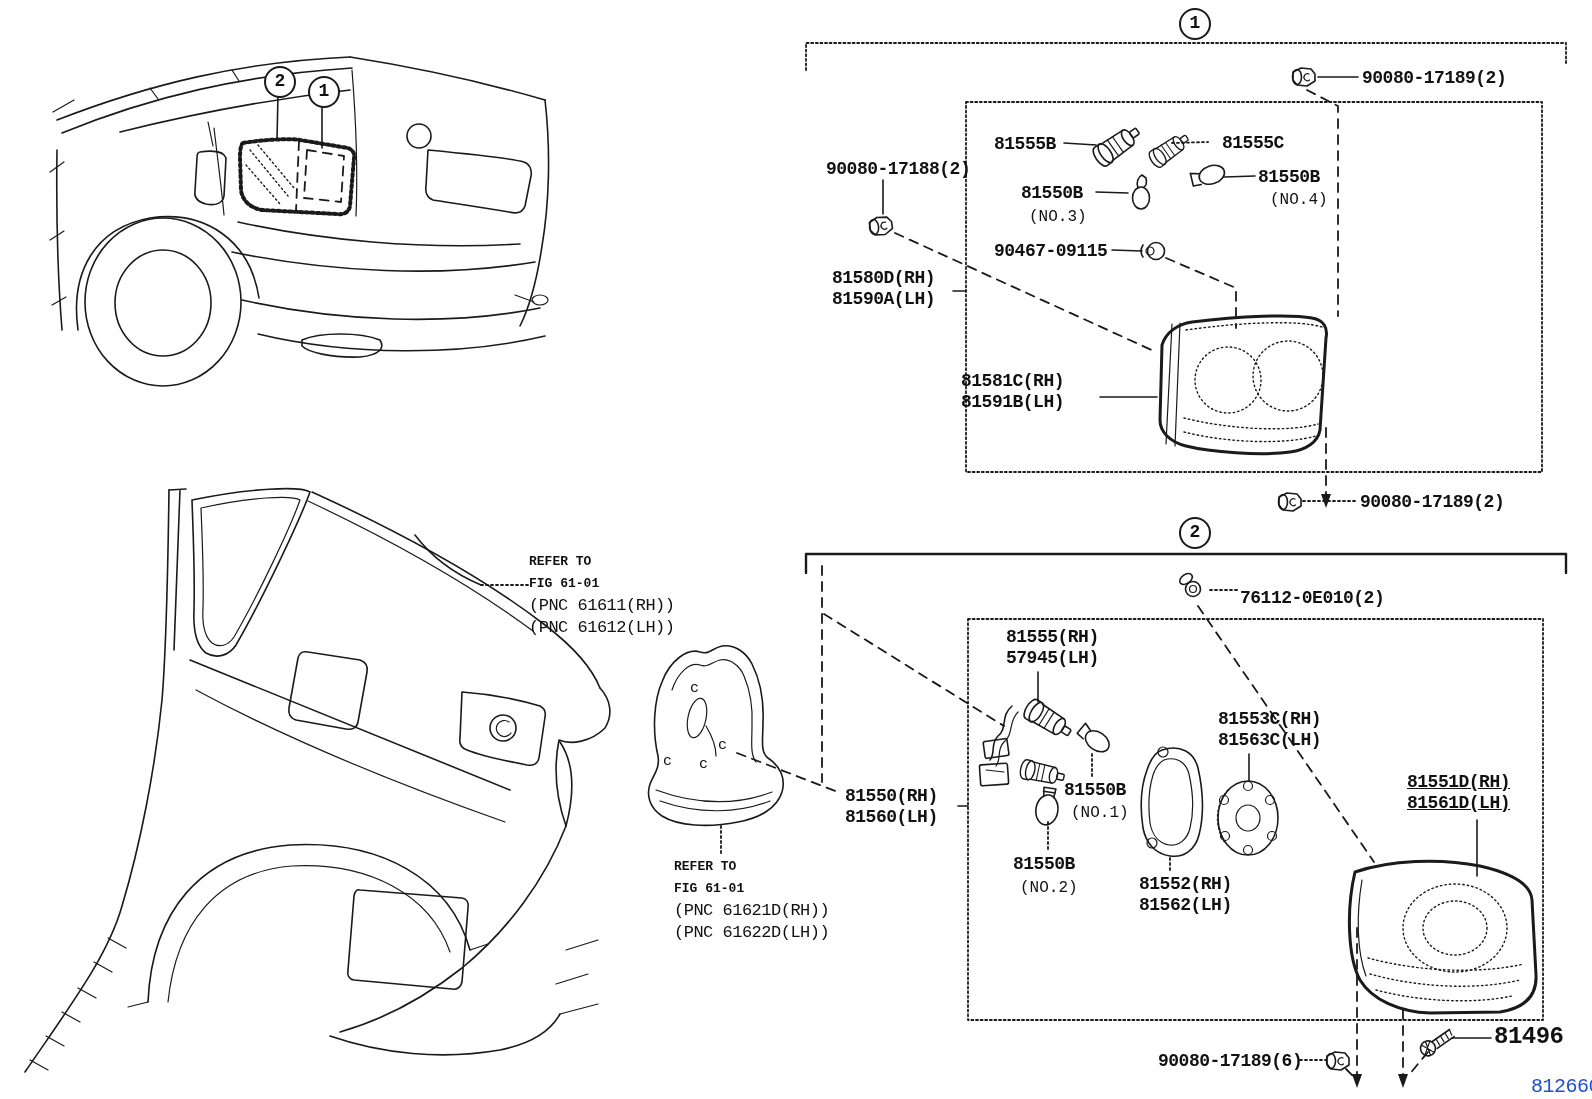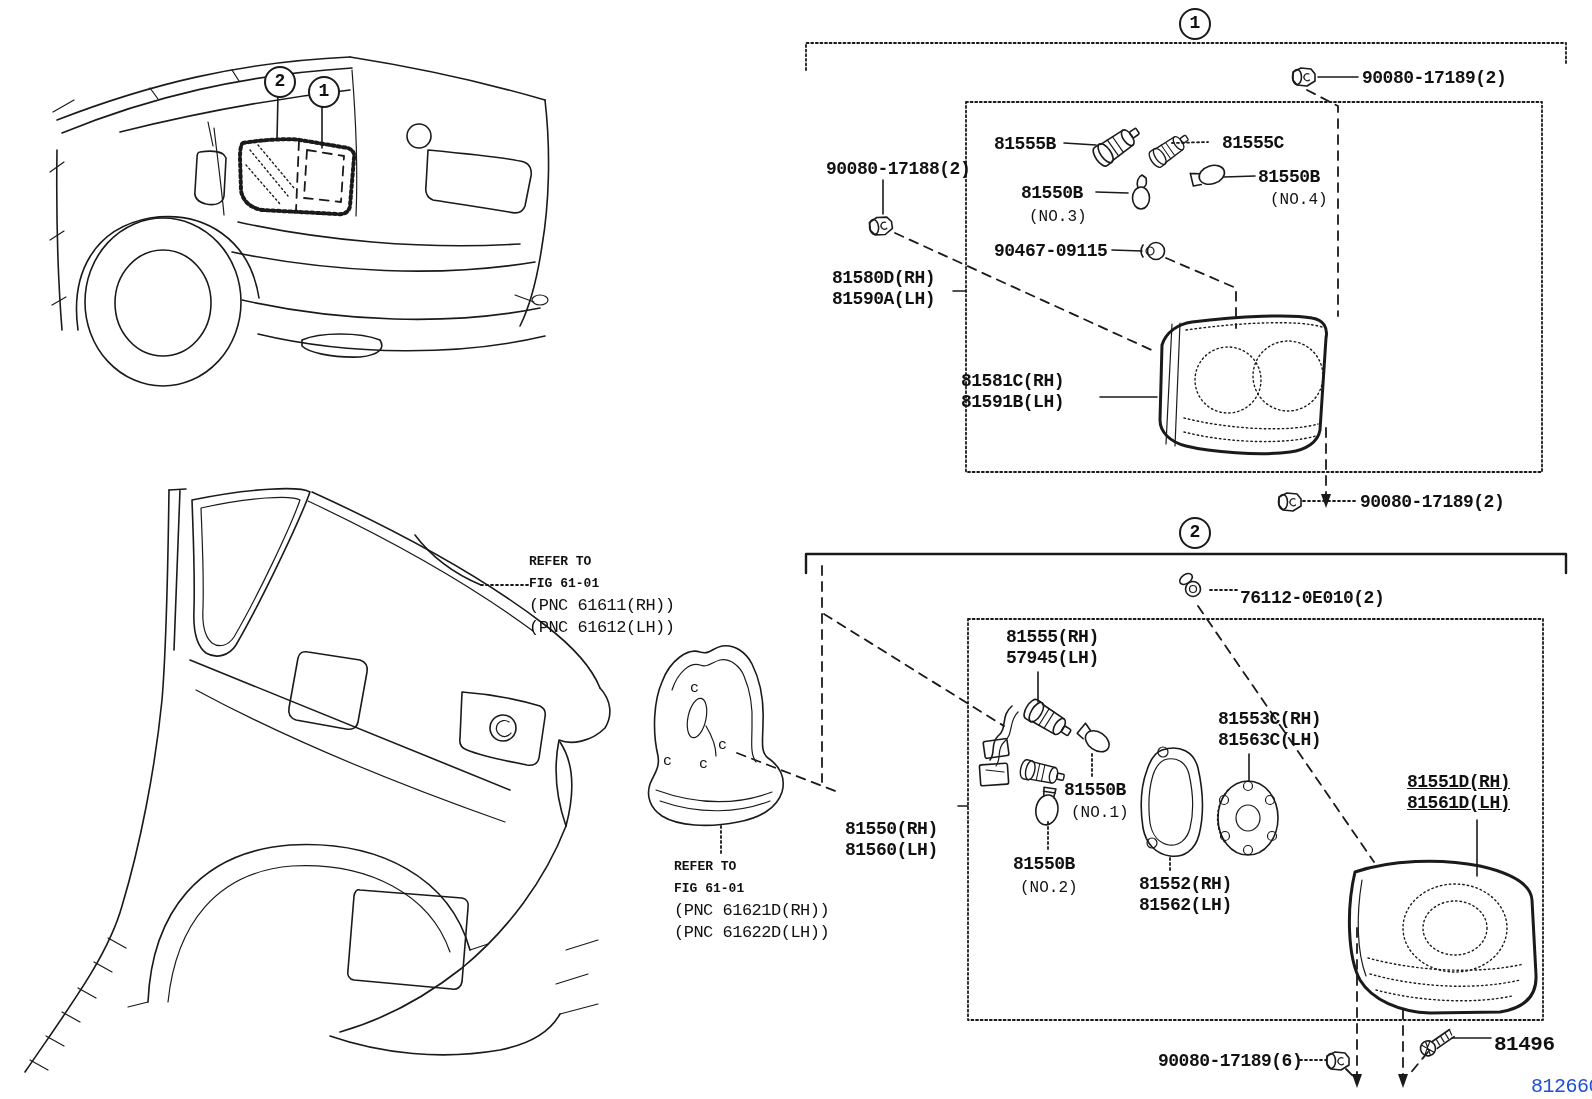--- a/index.html
+++ b/index.html
@@ -6,21 +6,21 @@
   #stage{
     position:relative;width:1592px;height:1099px;background:#ffffff;
     font-family:"Liberation Mono","DejaVu Sans Mono",monospace;
     color:#111;overflow:hidden;
   }
   #lineart{position:absolute;left:0;top:0;}
   .plabel{
     position:absolute;font-weight:bold;font-size:18px;line-height:21px;
     white-space:nowrap;letter-spacing:-0.5px;color:#111;
   }
-  .plabel.big{font-size:21px;margin-top:8px;}
+  .plabel.big{font-size:24px;}
   .plabel.norm{font-weight:normal;font-size:16px;letter-spacing:0;}
   .plabel.code{font-weight:normal;font-size:20px;color:#1d4ed8;margin-left:23px;}
   .refer{position:absolute;white-space:nowrap;}
   .refer .hd{font-weight:bold;font-size:13px;line-height:22px;}
   .refer .pnc{font-weight:normal;font-size:17px;line-height:22px;letter-spacing:-0.5px;}
   .badge{
     position:absolute;width:28px;height:28px;border:2px solid #1a1a1a;border-radius:50%;
     font-size:18px;font-weight:bold;text-align:center;line-height:27px;background:#fff;
   }
   .cmark{position:absolute;font-size:15px;font-weight:normal;}
@@ -345,21 +345,21 @@
 
   <div class="plabel" style="left:1240px;top:588px;">76112-0E010(2)</div>
   <div class="plabel" style="left:1006px;top:627px;">
     <div>81555(RH)</div>
     <div>57945(LH)</div>
   </div>
   <div class="plabel" style="left:1218px;top:709px;">
     <div>81553C(RH)</div>
     <div>81563C(LH)</div>
   </div>
-  <div class="plabel" style="left:845px;top:819px;">
+  <div class="plabel" style="left:845px;top:786px;">
     <div>81550(RH)</div>
     <div>81560(LH)</div>
   </div>
   <div class="plabel" style="left:1064px;top:780px;">81550B</div>
   <div class="plabel norm" style="left:1071px;top:803px;">(NO.1)</div>
   <div class="plabel" style="left:1013px;top:854px;">81550B</div>
   <div class="plabel norm" style="left:1020px;top:878px;">(NO.2)</div>
   <div class="plabel" style="left:1139px;top:874px;">
     <div>81552(RH)</div>
     <div>81562(LH)</div>

